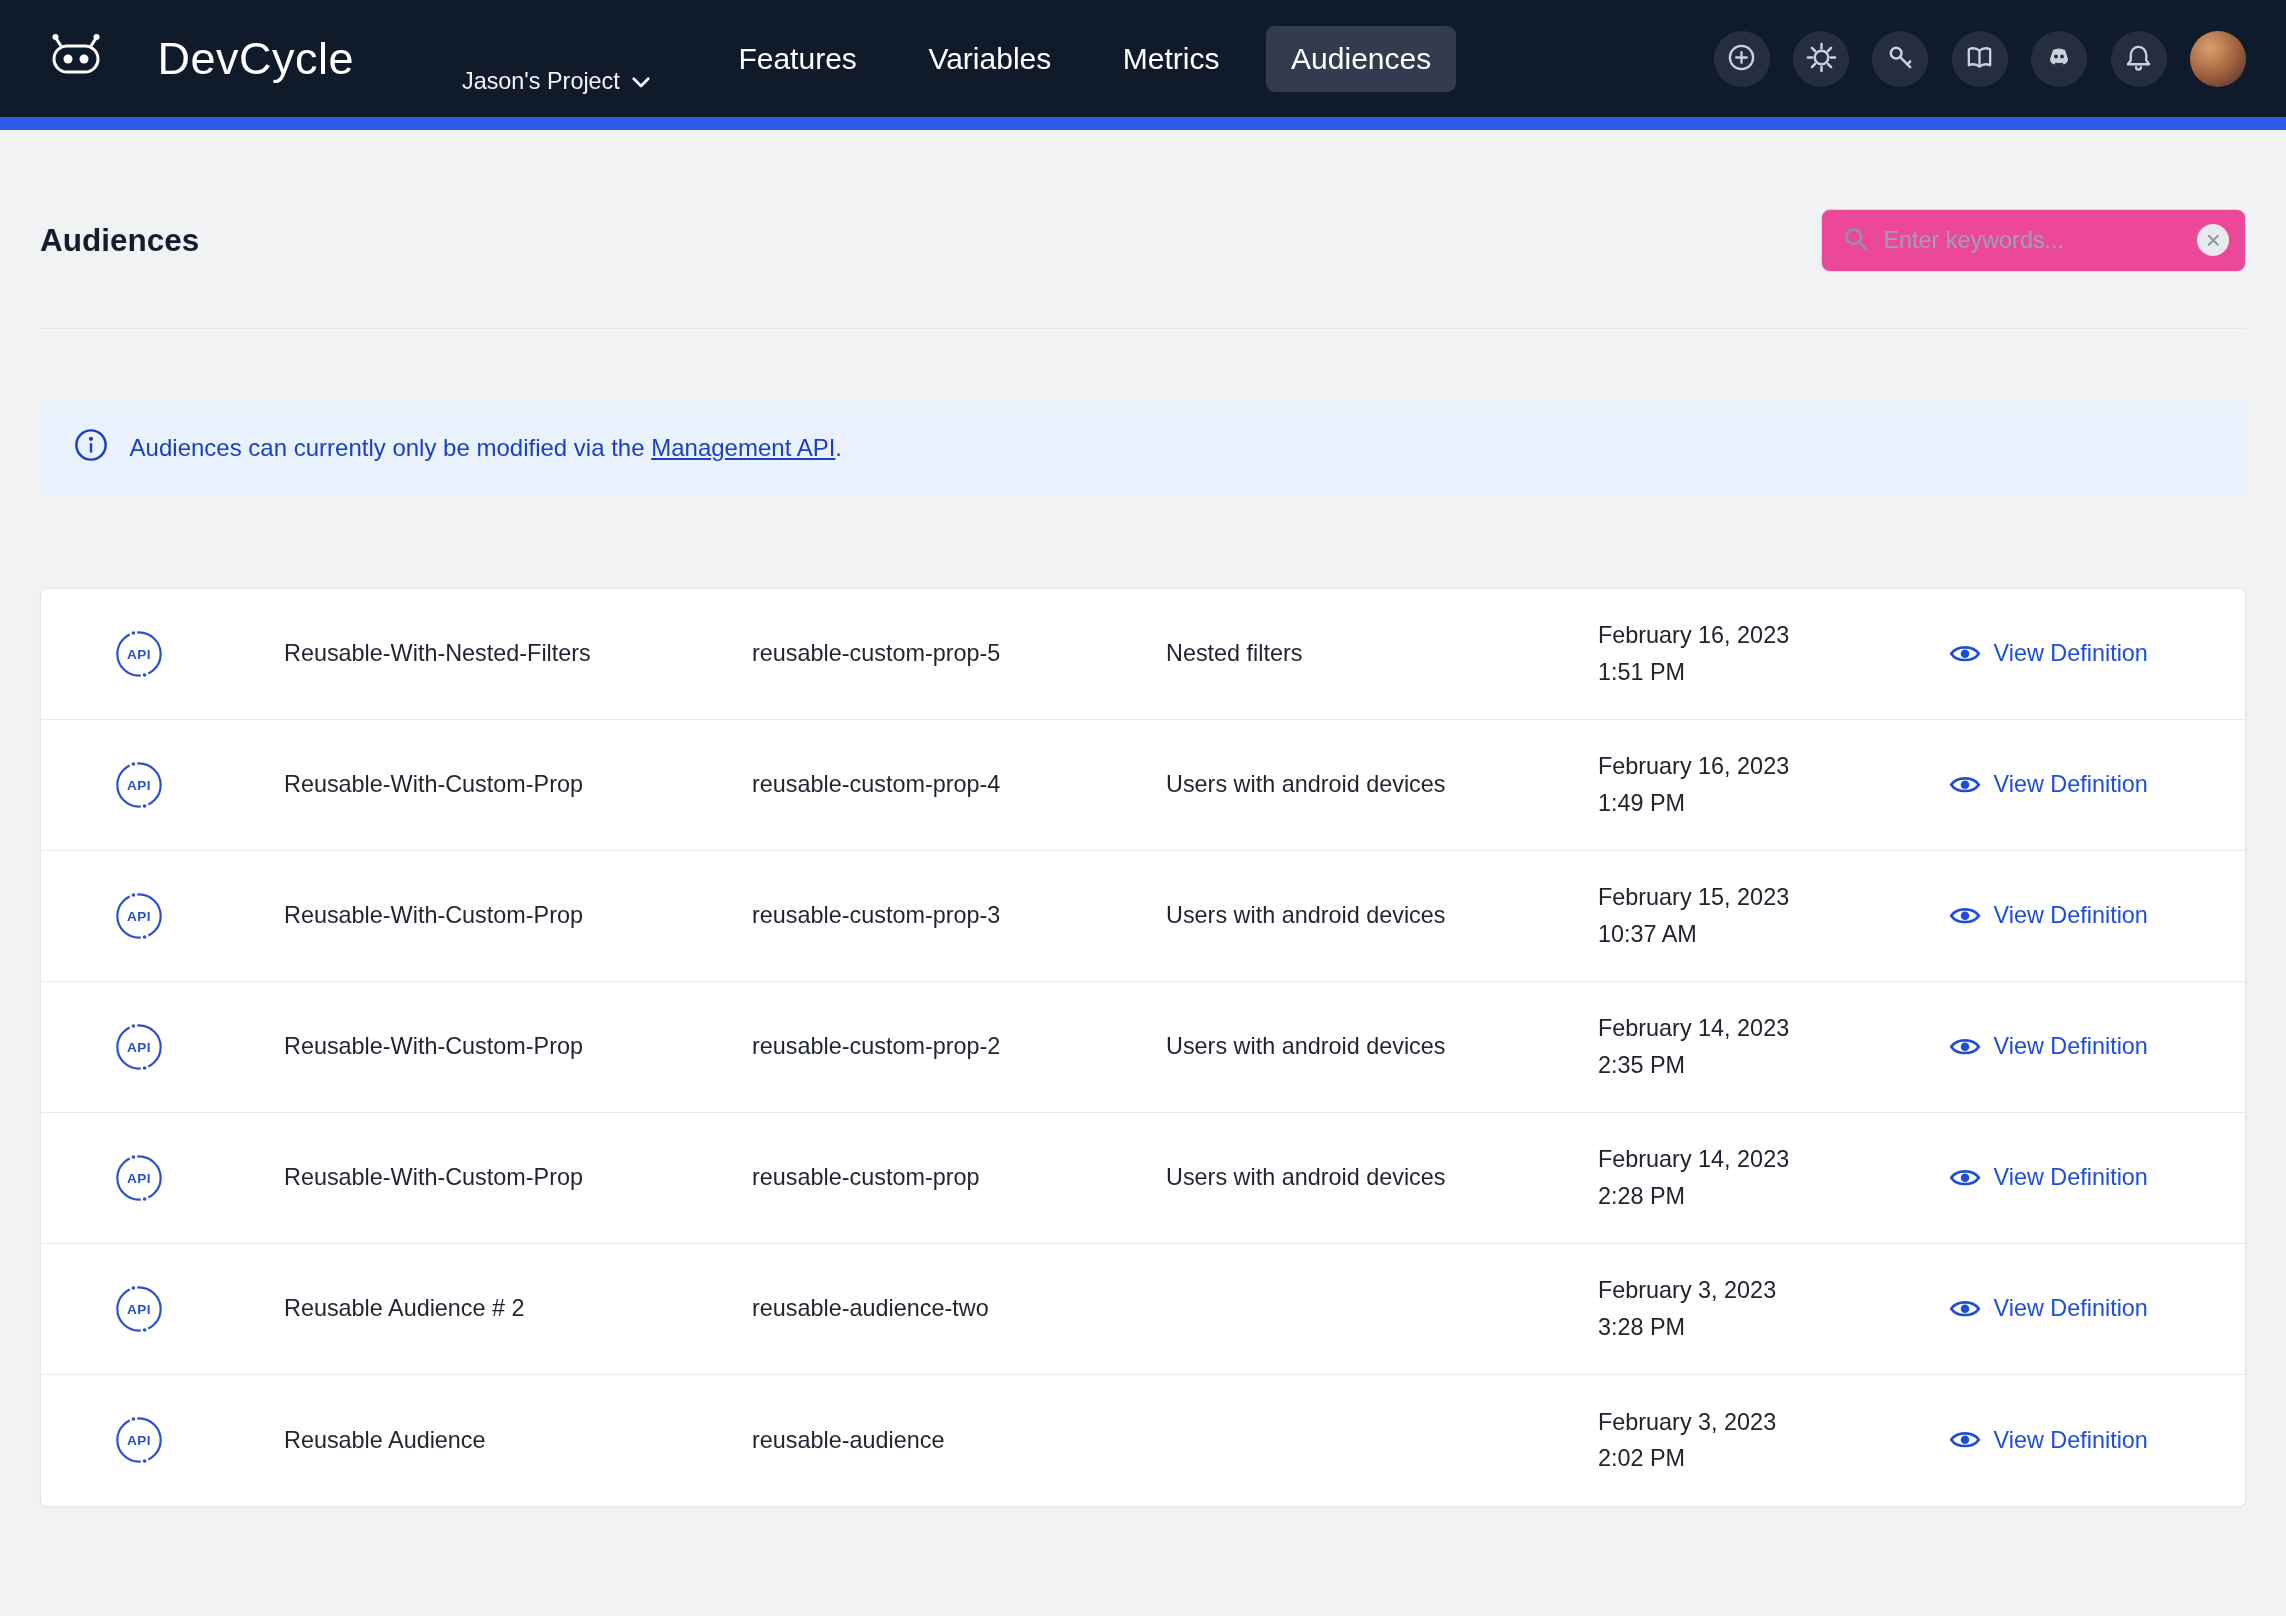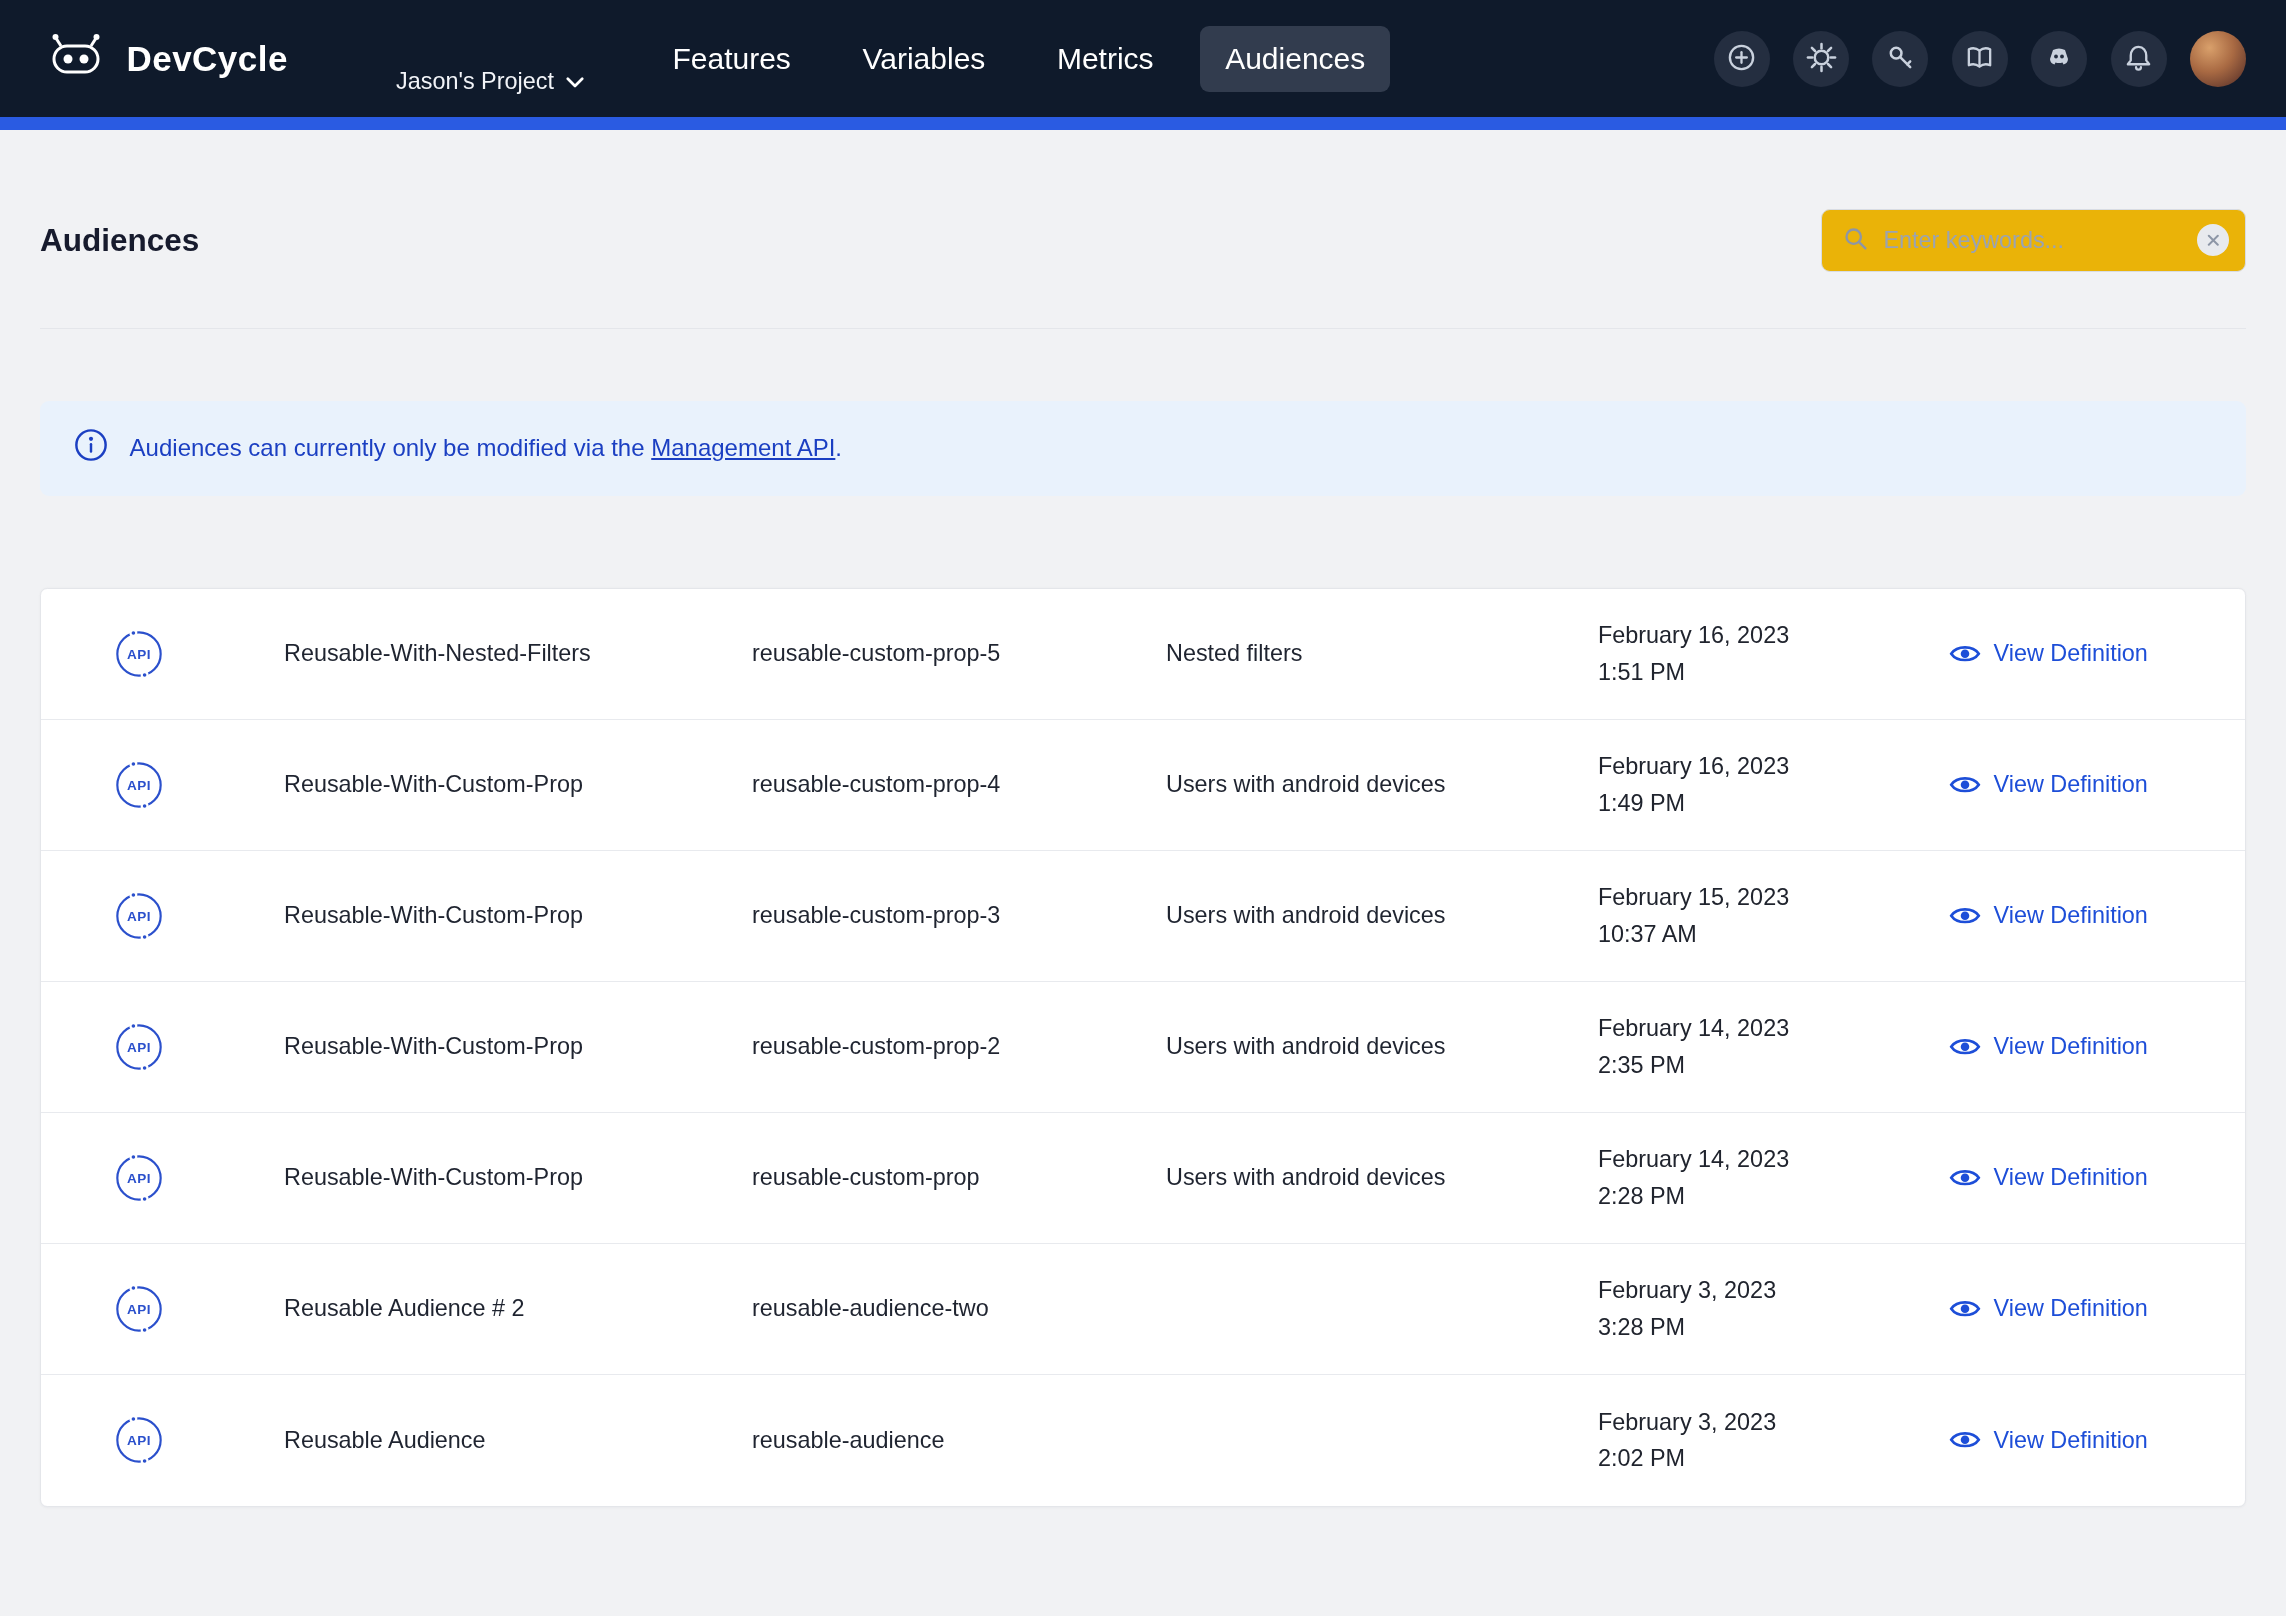--- a/index.html
+++ b/index.html
@@ -12,21 +12,21 @@
     overflow: hidden;
   }
 
   
   .navbar {
     height: 117px; background: #0f1a2b;
     display: flex; align-items: center;
     padding: 0 40px;
   }
   .brand { display: flex; align-items: center; gap: 14.4px; color: #ffffff; }
-  .brand-name { font-size: 35px; font-weight: 700; letter-spacing: 0.5px; }
+  .brand-name { font-size: 45px; font-weight: 400; letter-spacing: 0.5px; margin-left: 31px; }
   .project-selector {
     margin-left: 108px; display: flex; align-items: center; gap: 12.6px;
     color: #f2f4f8; font-size: 23.4px; font-weight: 500; cursor: pointer; margin-top: 45px;
   }
   .nav { display: flex; gap: 21.6px; margin-left: 63px; }
   .nav-item {
     color: #ffffff; font-size: 30px; padding: 16px 25px;
     border-radius: 9px; cursor: pointer; white-space: nowrap;
   }
   .nav-item.active { background: #323c4e; font-weight: 500; }
@@ -45,21 +45,21 @@
   .accent-bar { height: 12.6px; background: #2a5be2; }
 
   
   .container { padding: 0 40px; }
   .page-head {
     display: flex; justify-content: space-between; align-items: center;
     padding: 79px 0 56px; border-bottom: 0.9px solid #e4e6ea;
   }
   .page-title { font-size: 31.5px; font-weight: 700; color: #171b2d; }
   .search-box {
-    width: 425px; height: 63px; background: #eab308;
+    width: 425px; height: 63px; background: #ec4899;
     border: 0.9px solid #d8dce3; border-radius: 9px;
     display: flex; align-items: center; padding: 0 16px 0 20px; gap: 14.4px;
   }
   .search-box input {
     flex: 1; border: none; outline: none; font-size: 23.4px;
     font-family: "Liberation Sans", sans-serif; color: #333a47; min-width: 0;
     background: transparent;
   }
   .search-box input::placeholder { color: #9aa3b2; }
   .clear-btn {

